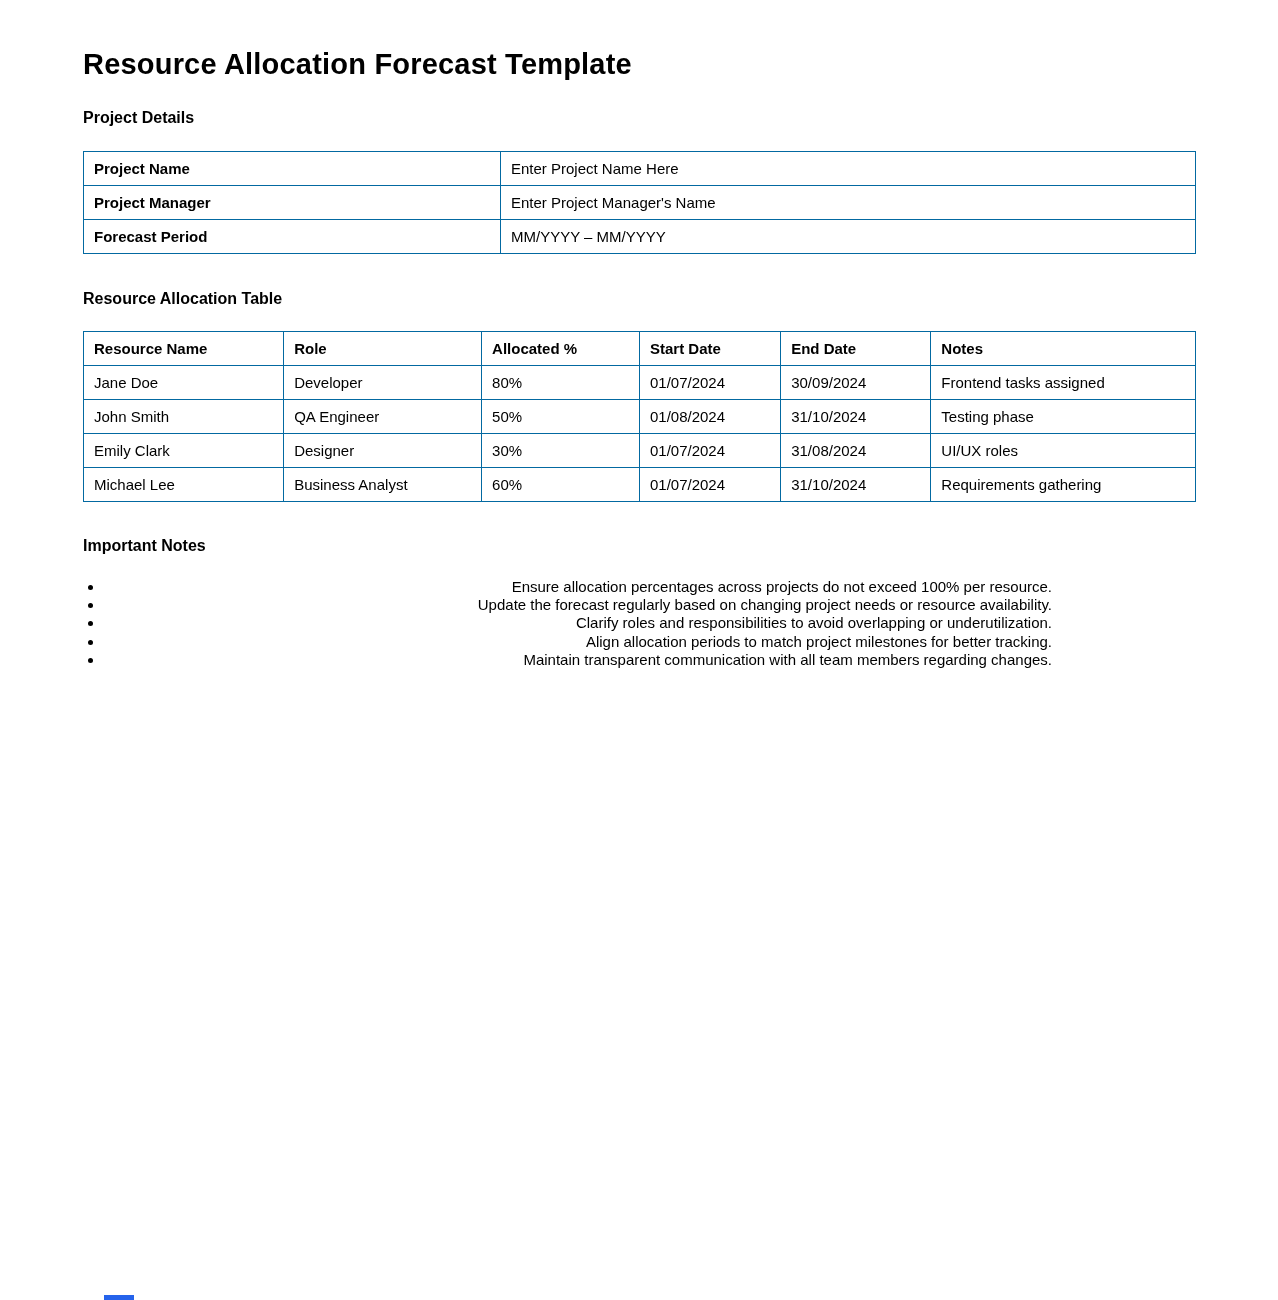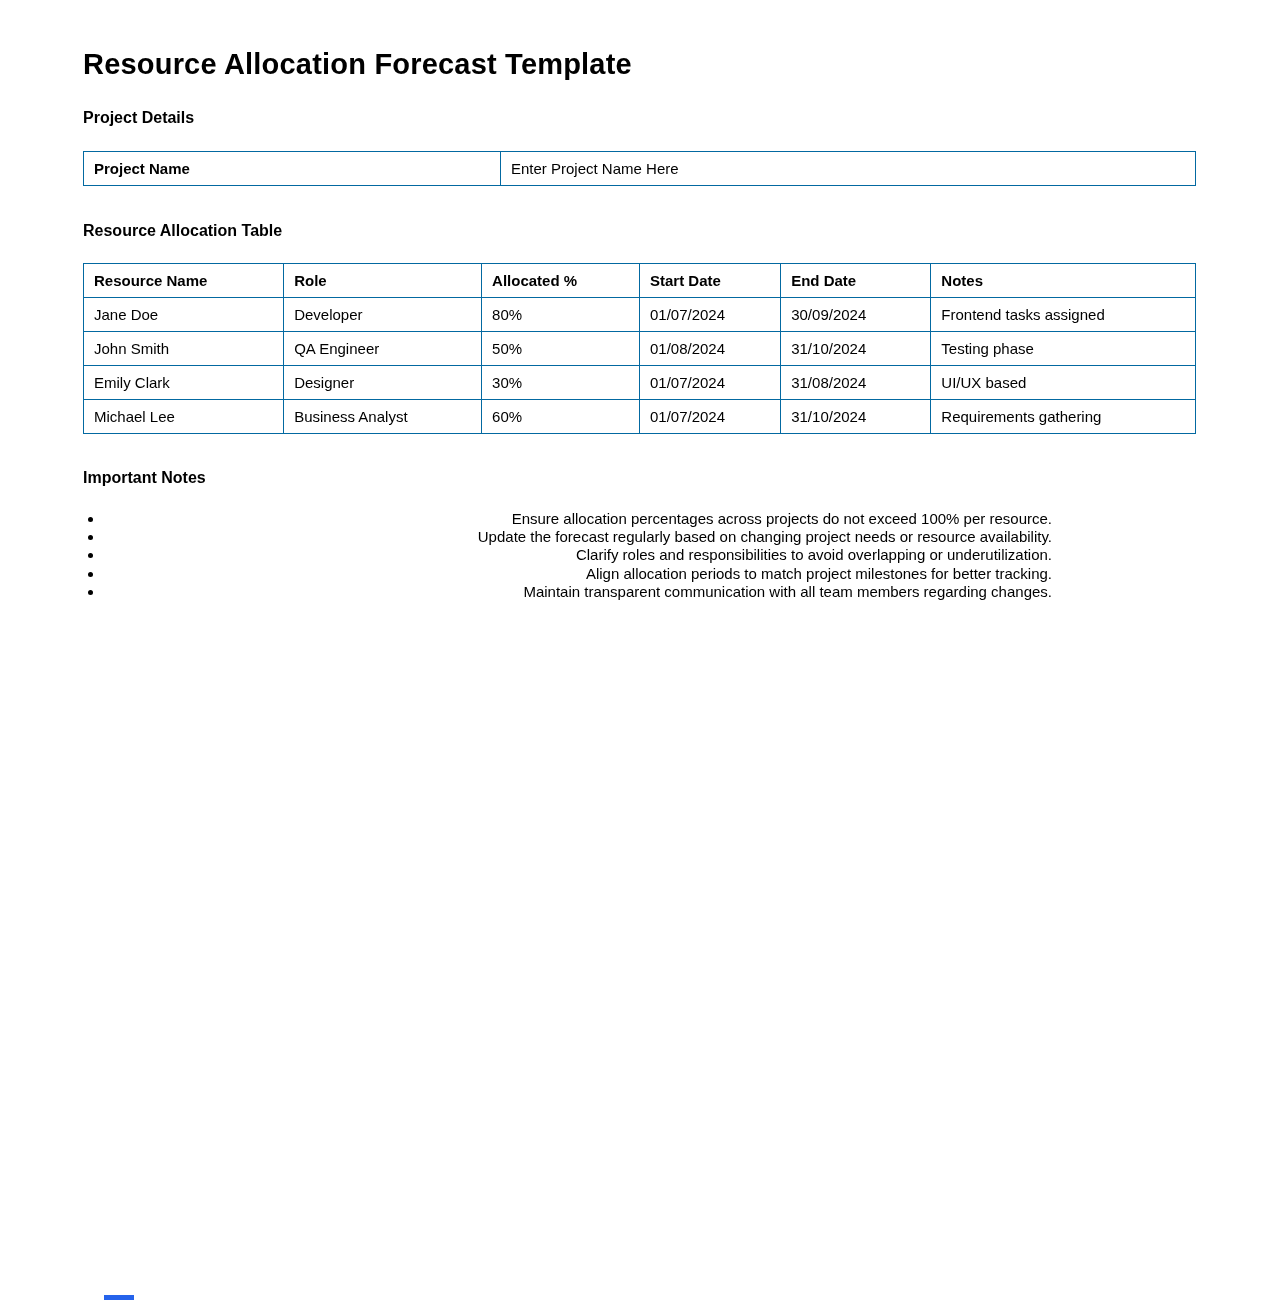--- a/index.html
+++ b/index.html
@@ -100,20 +100,28 @@
   <table class="data-table">
     <colgroup>
       <col class="pd-c1">
         <col class="pd-c2">
     </colgroup>
     <tbody>
         <tr>
           <td class="label-cell">Project Name</td>
           <td class="value-cell">Enter Project Name Here</td>
         </tr>
+        <tr>
+          <td class="label-cell">Project Manager</td>
+          <td class="value-cell">Enter Project Manager's Name</td>
+        </tr>
+        <tr>
+          <td class="label-cell">Forecast Period</td>
+          <td class="value-cell">MM/YYYY – MM/YYYY</td>
+        </tr>
       </tbody>
   </table>
 
   <div class="spacer-after-table-1"></div>
 
   <h2 class="section-heading">Resource Allocation Table</h2>
 
   <table class="data-table">
     <colgroup>
       <col class="ra-c1">
@@ -147,21 +155,21 @@
           <td>01/08/2024</td>
           <td>31/10/2024</td>
           <td>Testing phase</td>
         </tr>
         <tr>
           <td>Emily Clark</td>
           <td>Designer</td>
           <td>30%</td>
           <td>01/07/2024</td>
           <td>31/08/2024</td>
-          <td>UI/UX based</td>
+          <td>UI/UX roles</td>
         </tr>
         <tr>
           <td>Michael Lee</td>
           <td>Business Analyst</td>
           <td>60%</td>
           <td>01/07/2024</td>
           <td>31/10/2024</td>
           <td>Requirements gathering</td>
         </tr>
       </tbody>

